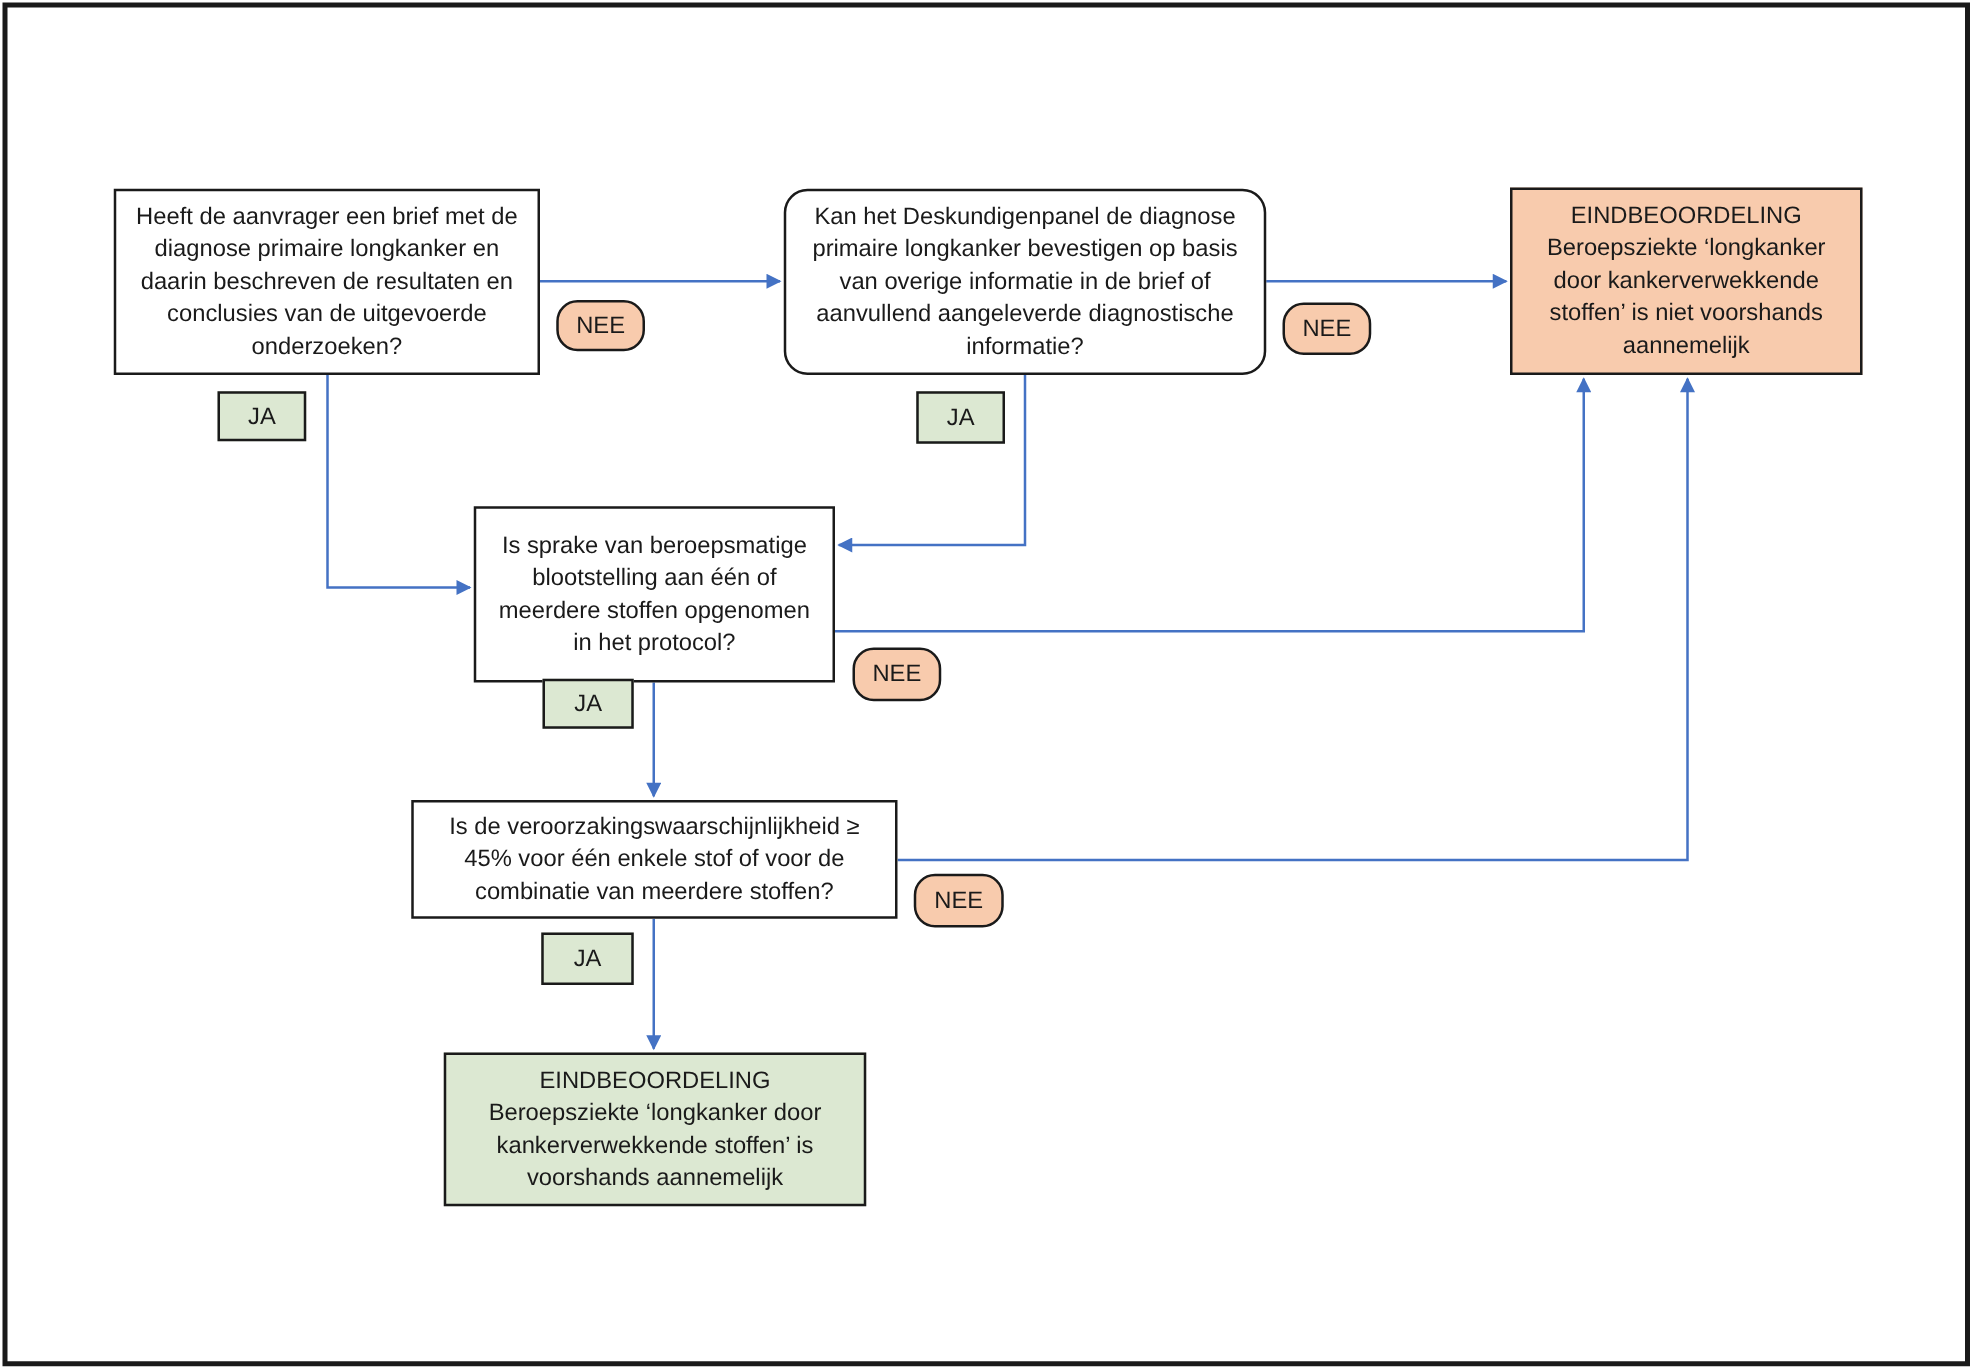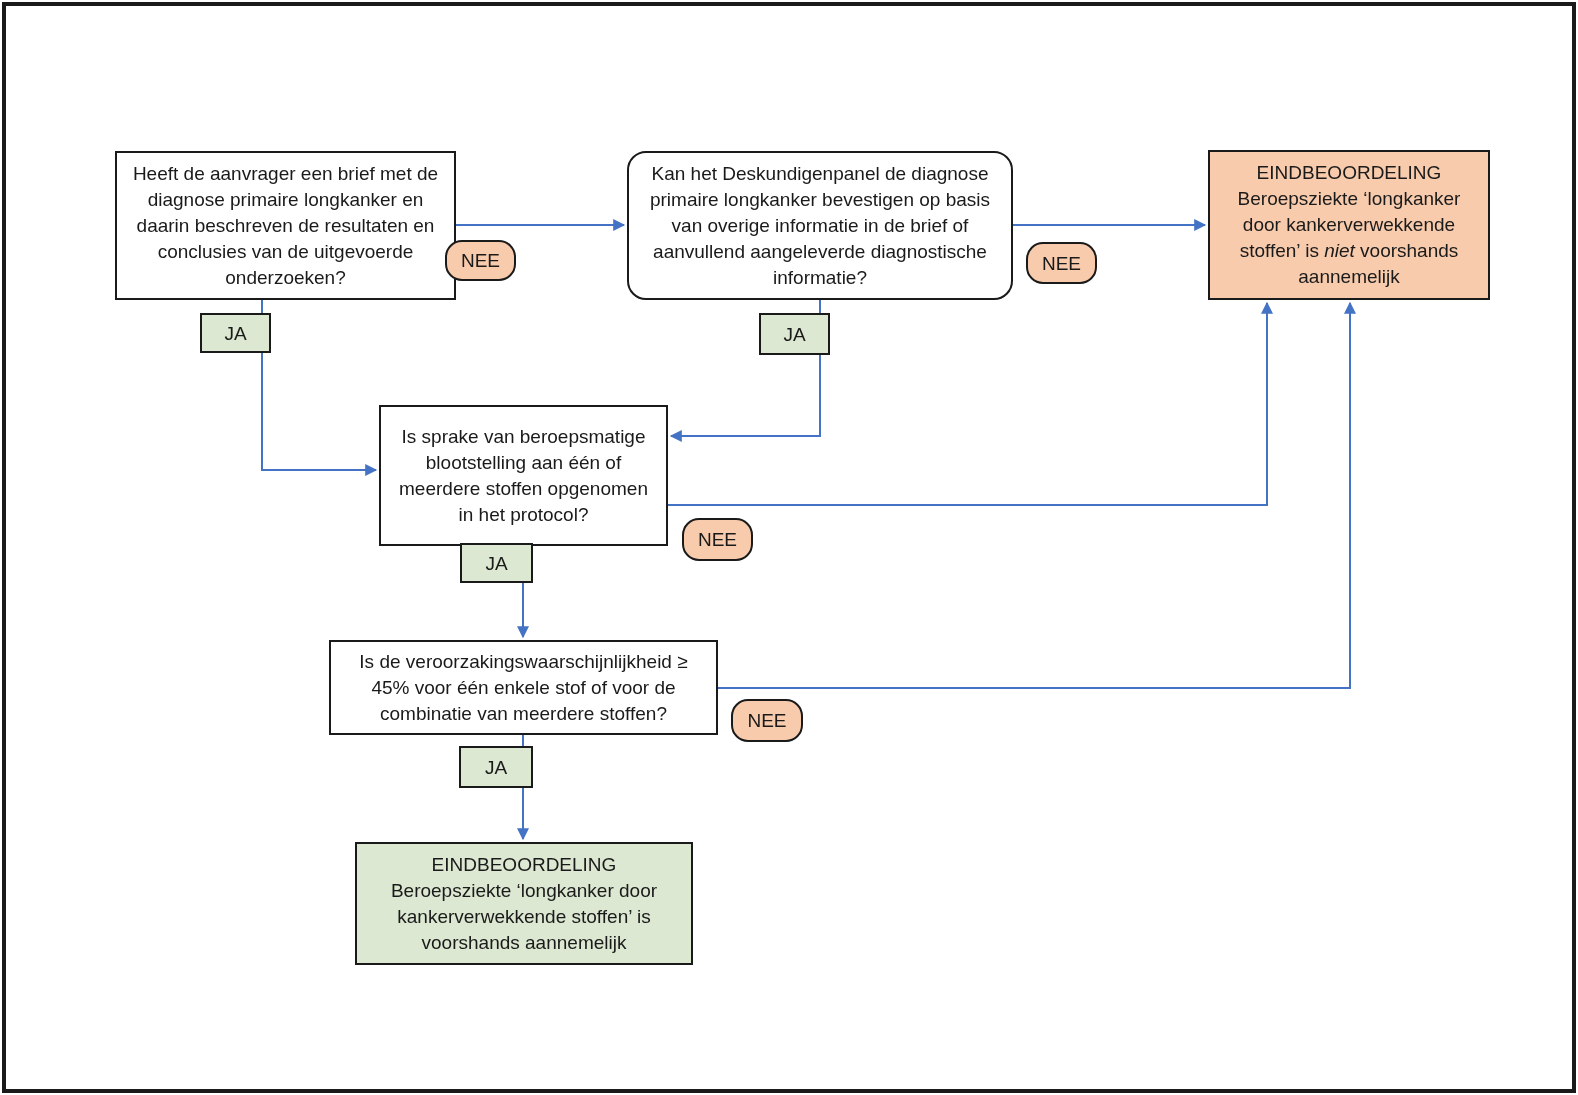--- a/index.html
+++ b/index.html
@@ -38,23 +38,23 @@
     padding:6px 14px;
   }
   .node.no-fill{background:var(--no-fill);}
   .node.yes-fill{background:var(--yes-fill);}
   .tag{
     position:absolute;
     display:flex;align-items:center;justify-content:center;
     border:2px solid var(--box-border);
     font-size:19px;line-height:1;
   }
-  .tag.yes{background:var(--yes-fill);margin-left:26px;}
+  .tag.yes{background:var(--yes-fill);}
   .tag.no{background:var(--no-fill);border-radius:17px;}
-  .em{font-style:italic;}
+  .em{}
 </style>
 </head>
 <body>
 
 <div class="canvas">
 
   <div class="frame"></div>
 
   <svg class="arrows" viewBox="0 0 1578 1095" xmlns="http://www.w3.org/2000/svg" aria-hidden="true">
     <defs>
@@ -65,21 +65,21 @@
     <polyline class="flow-line" marker-end="url(#ah)" points="432,225 624,225"></polyline>
     <polyline class="flow-line" marker-end="url(#ah)" points="1013,225 1205,225"></polyline>
     <polyline class="flow-line" marker-end="url(#ah)" points="262,300 262,470 376,470"></polyline>
     <polyline class="flow-line" marker-end="url(#ah)" points="820,300 820,436 671,436"></polyline>
     <polyline class="flow-line" marker-end="url(#ah)" points="668,505 1267,505 1267,303"></polyline>
     <polyline class="flow-line" marker-end="url(#ah)" points="523,530 523,637"></polyline>
     <polyline class="flow-line" marker-end="url(#ah)" points="718,688 1350,688 1350,303"></polyline>
     <polyline class="flow-line" marker-end="url(#ah)" points="523,735 523,839"></polyline>
   </svg>
 
-  <div class="node" style="left:91px;top:151px;width:341px;height:149px;margin-left:24px;">
+  <div class="node" style="left:91px;top:151px;width:341px;height:149px;">
     <span>Heeft de aanvrager een brief met de diagnose primaire longkanker en daarin beschreven de resultaten en conclusies van de uitgevoerde onderzoeken?</span>
   </div>
 
   <div class="node" style="left:627px;top:151px;width:386px;height:149px;border-radius:19px;">
     <span>Kan het Deskundigenpanel de diagnose primaire longkanker bevestigen op basis van overige informatie in de brief of aanvullend aangeleverde diagnostische informatie?</span>
   </div>
 
   <div class="node no-fill" style="left:1208px;top:150px;width:282px;height:150px;">
     <span>
       <span>EINDBEOORDELING</span><br>

